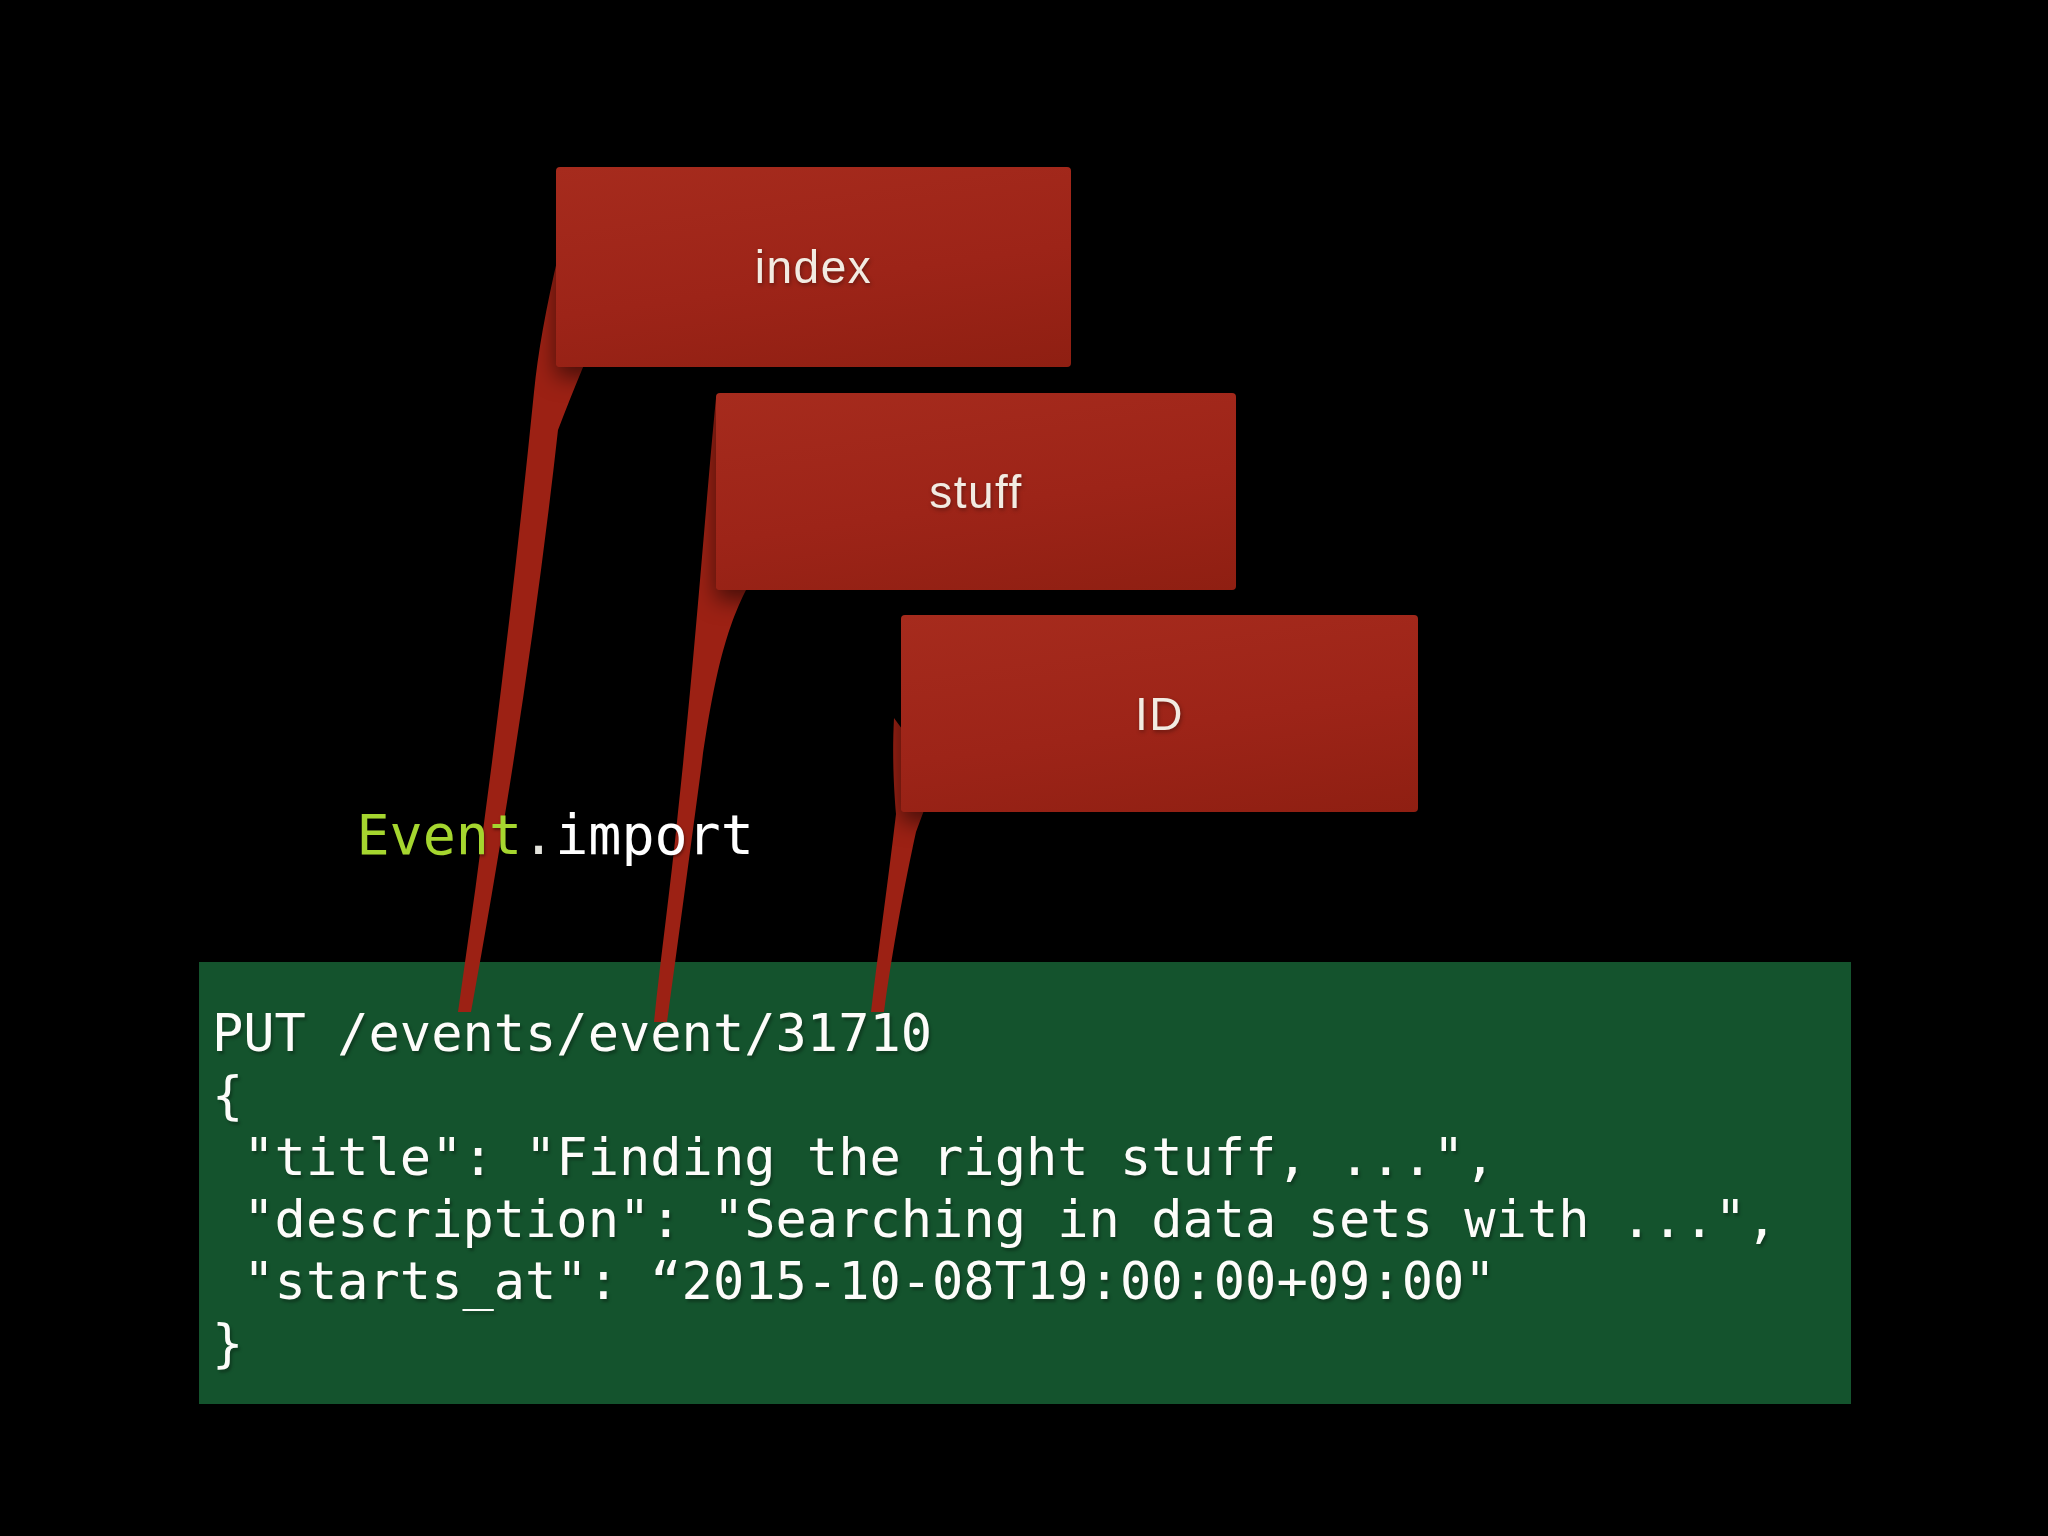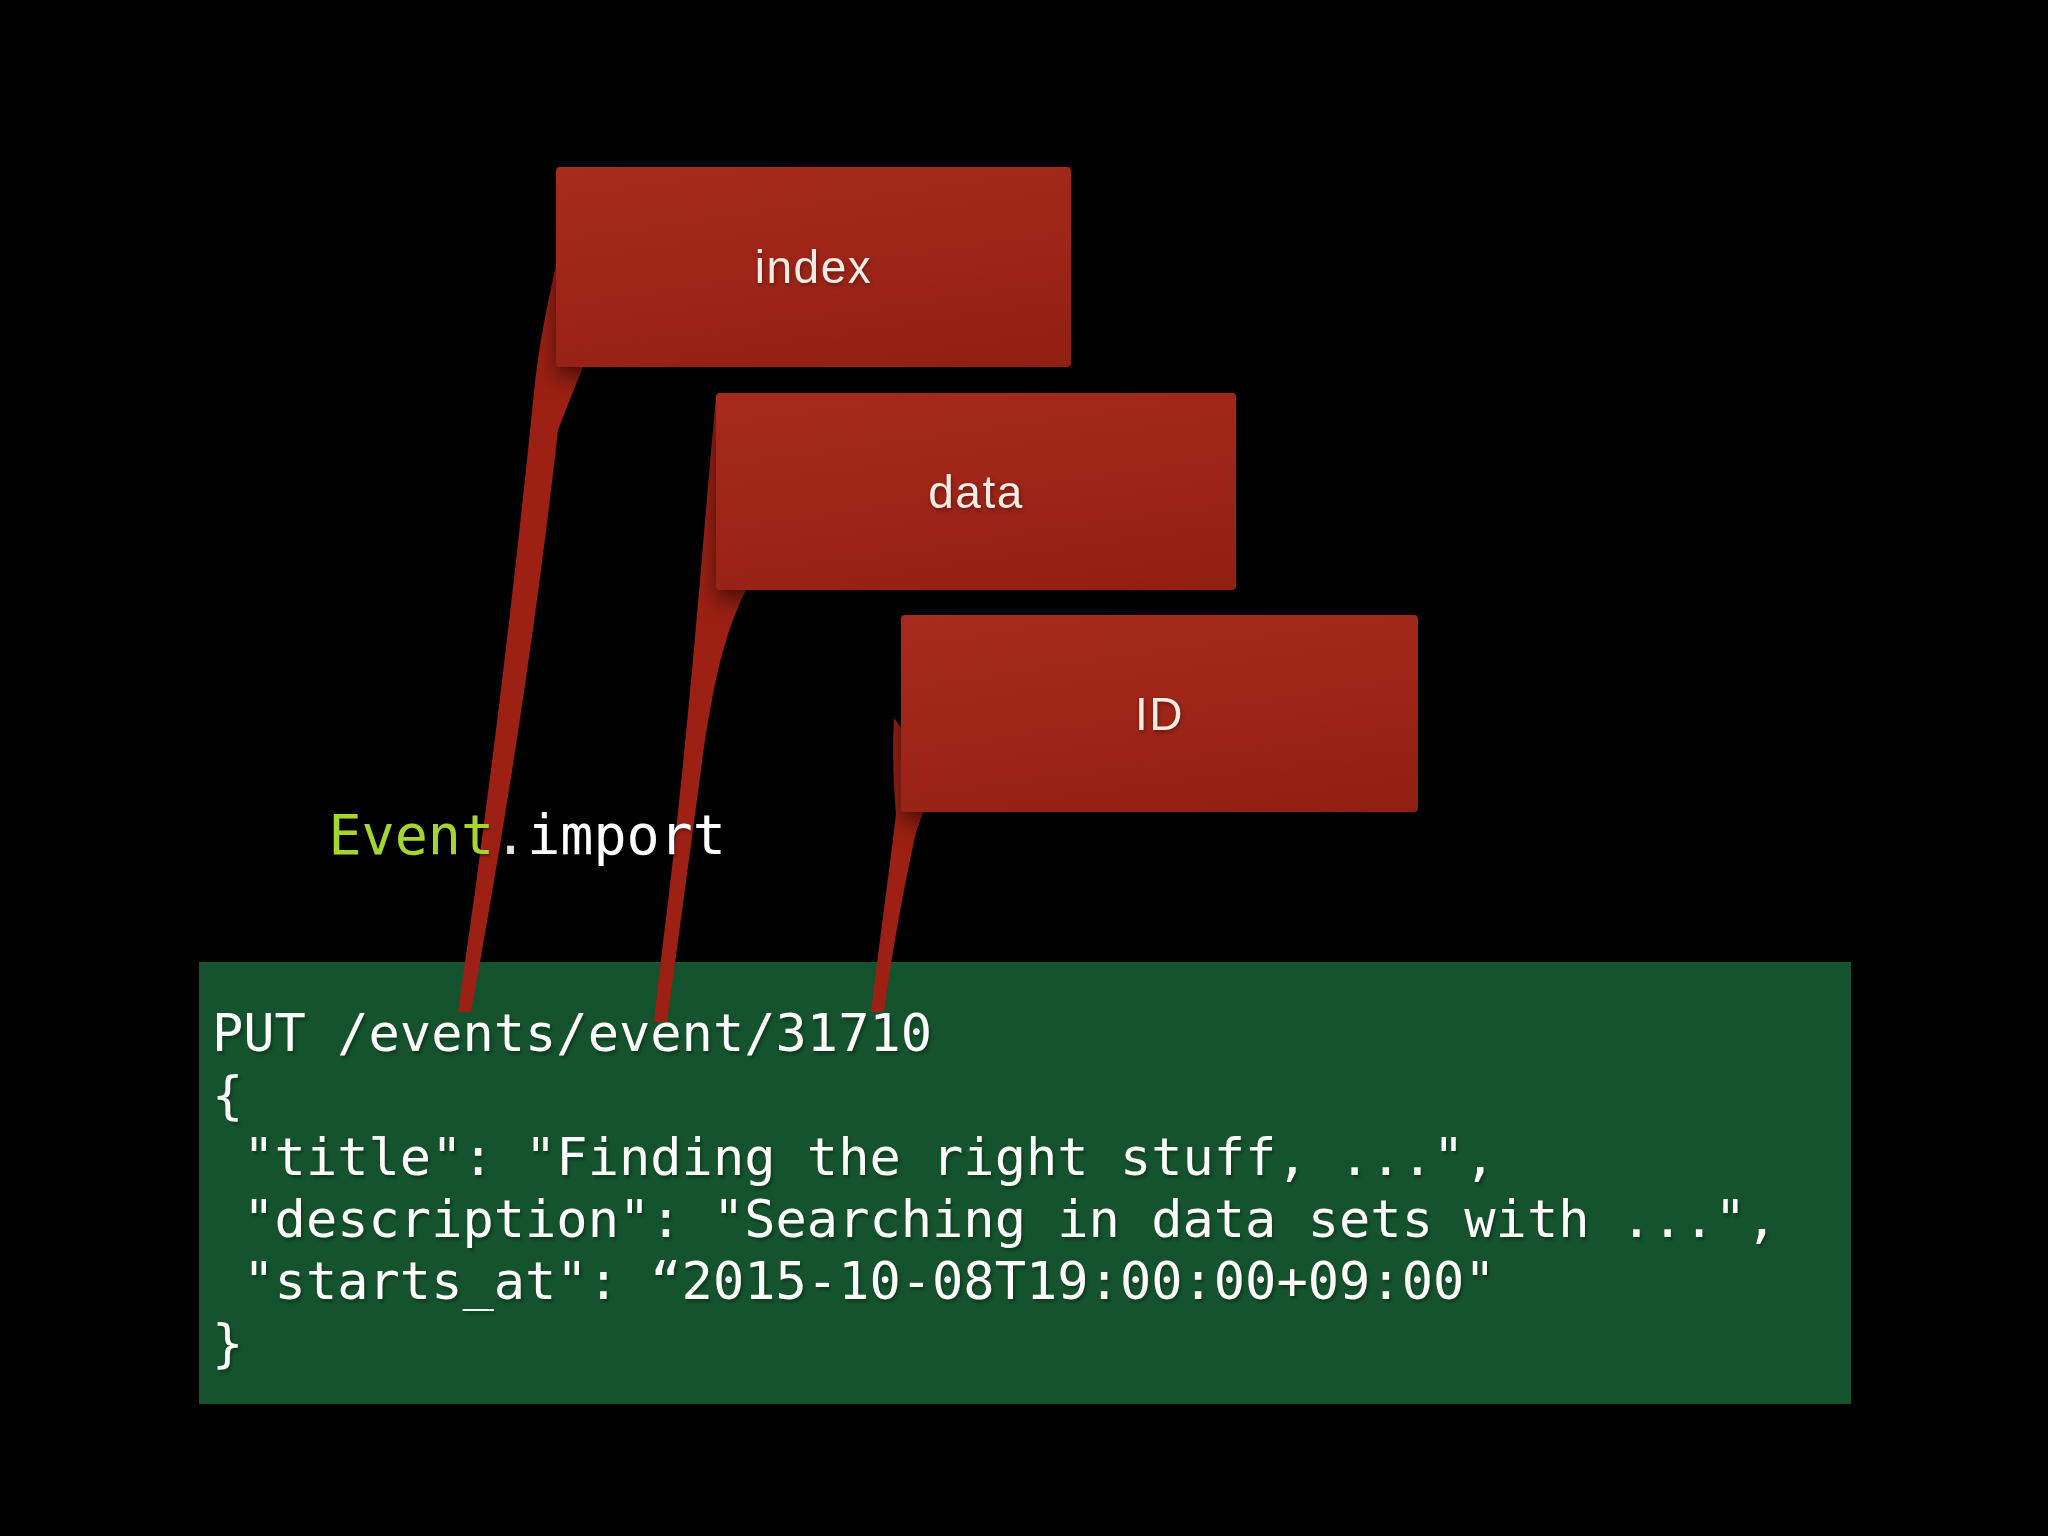--- a/index.html
+++ b/index.html
@@ -68,21 +68,21 @@
     font-weight: 300;
     font-size: 46px;
     letter-spacing: 1.5px;
     color: #f2ebe2;
     text-shadow: 1px 2px 4px rgba(0,0,0,0.35);
   }
 
   
   .method-label {
     position: absolute;
-    left: 196px;
+    left: 224px;
     top: 745px;
     font-family: "DejaVu Sans Mono", "Liberation Mono", monospace;
     font-size: 55px;
     line-height: 60px;
     white-space: pre;
     z-index: 4;
     text-shadow: 1px 2px 3px rgba(0,0,0,0.4);
   }
   .method-label .obj  { color: #a5d62f; }
   .method-label .dot  { color: #e3e3dc; }
@@ -124,21 +124,21 @@
              L 884 1012
              C 892 952 905 882 916 832
              C 922 816 928 798 938 778
              Z"></path>
   </svg>
 
   <div class="callout callout-index">
     <span class="callout-label">index</span>
   </div>
   <div class="callout callout-type">
-    <span class="callout-label">data</span>
+    <span class="callout-label">stuff</span>
   </div>
   <div class="callout callout-id">
     <span class="callout-label">ID</span>
   </div>
 
   <div class="method-label">
     <span class="obj">Event</span><span class="dot">.</span><span class="meth">import</span>
   </div>
 
 </div>

